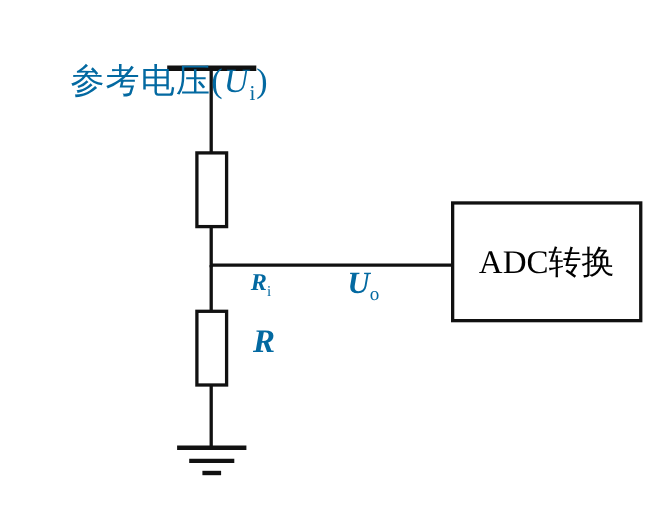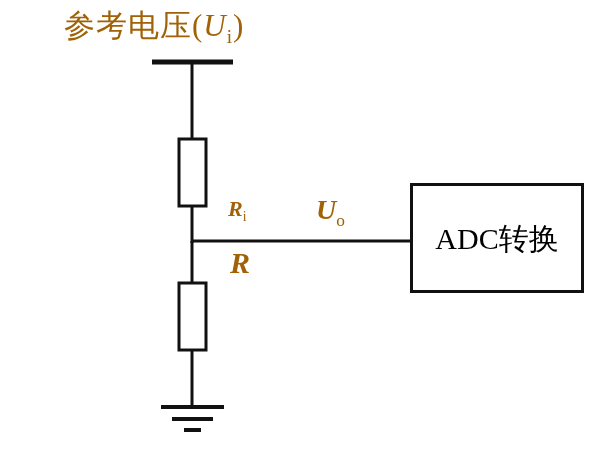--- a/index.html
+++ b/index.html
@@ -19,22 +19,23 @@
   .svg-layer {
     position: absolute;
     left: 0;
     top: 0;
     width: 605px;
     height: 465px;
   }
   .label {
     position: absolute;
     white-space: nowrap;
-    color: #a16207;
+    color: #0369a1;
     line-height: 1;
+    margin-top: 48px;
   }
   .title-label {
     left: 64px;
     top: 10px;
     font-size: 31px;
     letter-spacing: 1px;
   }
   .var {
     font-style: italic;
     font-weight: bold;

